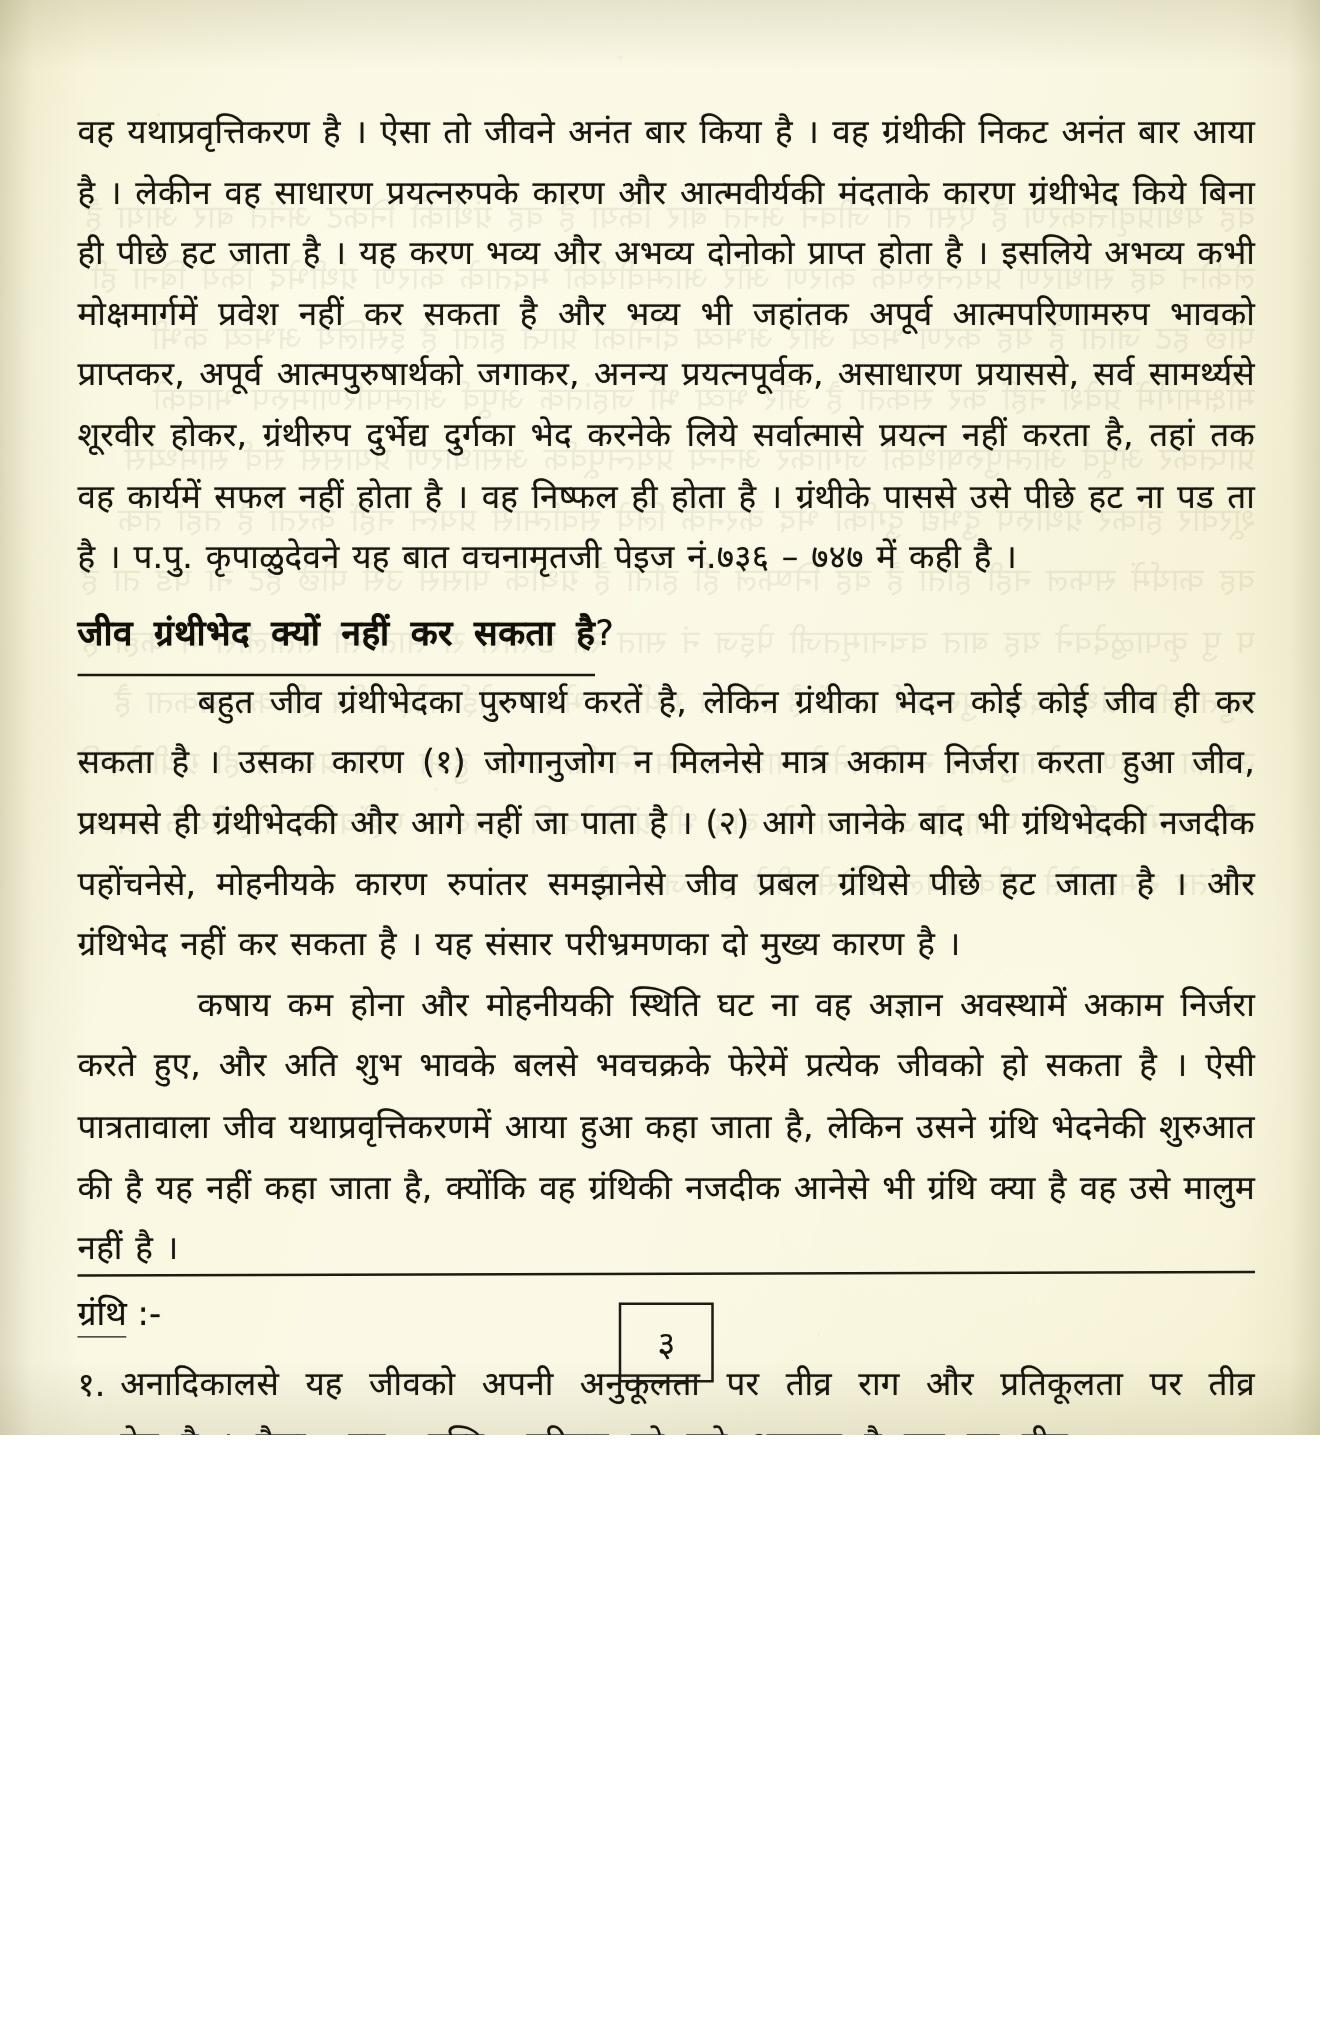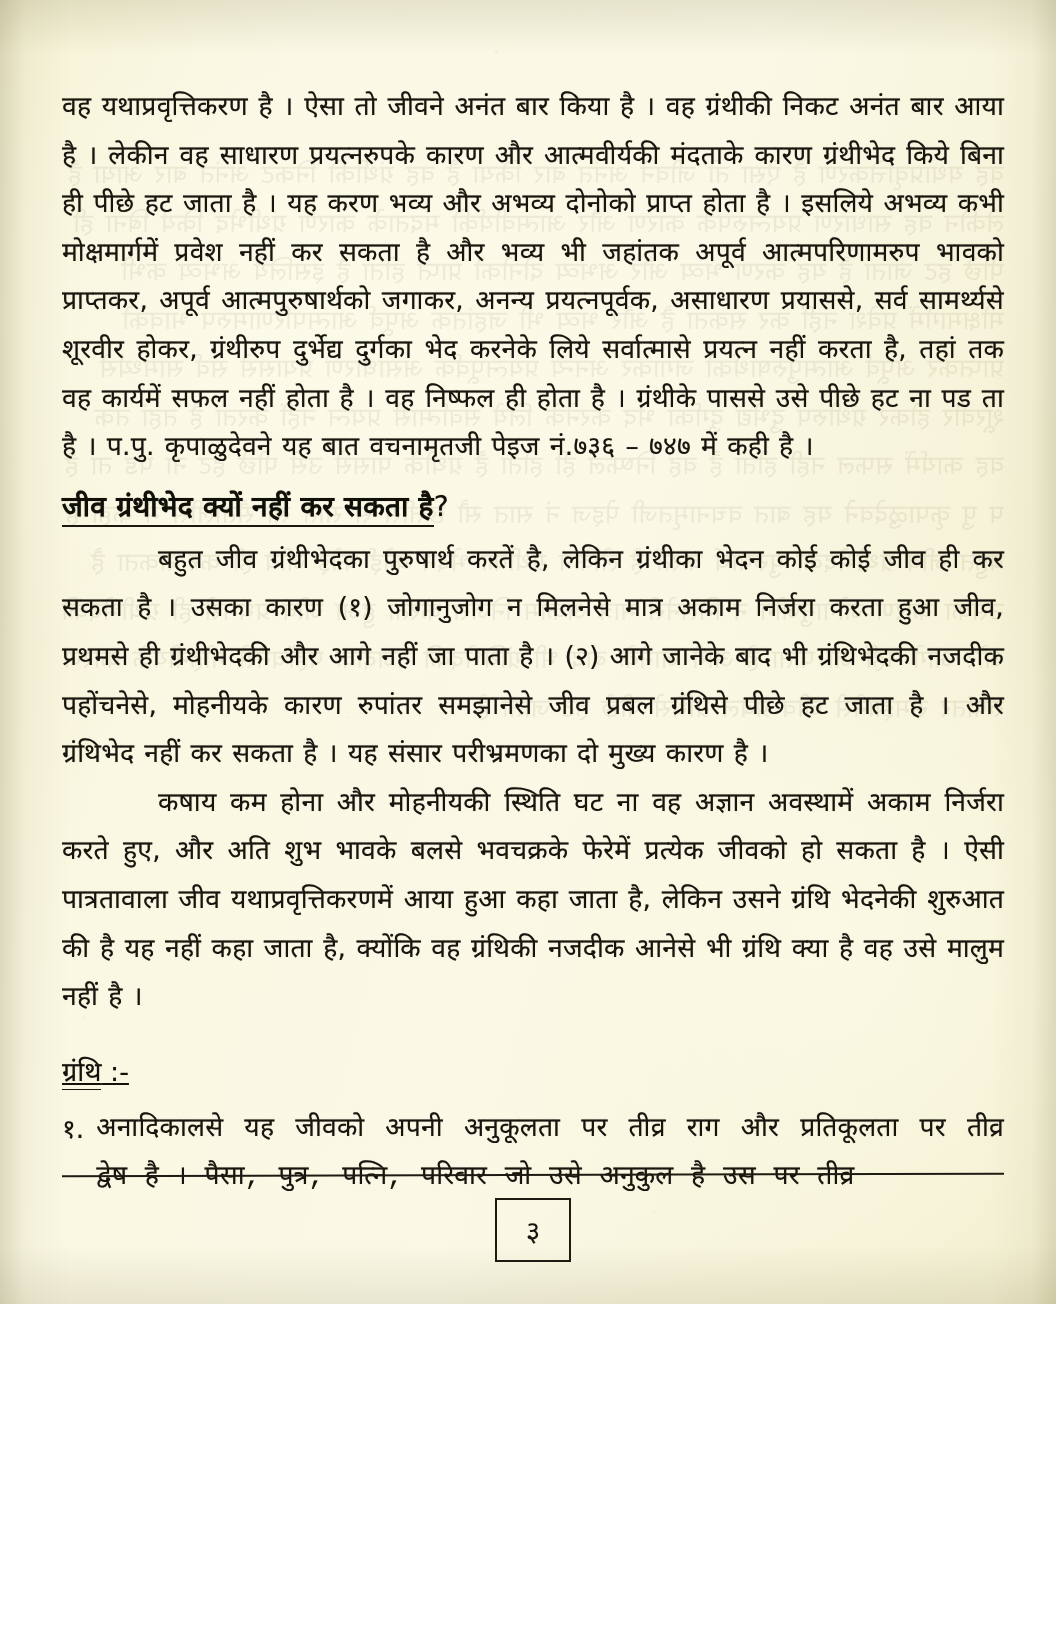--- a/index.html
+++ b/index.html
@@ -6,21 +6,21 @@
     margin: 0;
     padding: 0;
     background: #ffffff;
   }
   body {
     font-family: "DejaVu Sans", sans-serif;
   }
   .page {
     position: relative;
     width: 1056px;
-    height: 1304px;
+    height: 1148px;
     overflow: hidden;
     background: #f7f4d9;
     background-image:
       radial-gradient(ellipse 70% 55% at 28% 22%, #fcfbe9 0%, rgba(252,251,233,0) 62%),
       radial-gradient(ellipse 60% 50% at 78% 72%, #fbf9e4 0%, rgba(251,249,228,0) 65%),
       linear-gradient(105deg, #f3efcf 0%, #faf7e2 22%, #fbf9e6 55%, #f2eece 100%);
   }
   
   .vignette {
     position: absolute;
@@ -94,32 +94,32 @@
     font-size: 28px;
     line-height: 48px;
     font-weight: bold;
     color: #100f08;
     margin: 12px 0 4px 0;
     letter-spacing: 0.3px;
     text-shadow: 0 0 0.8px rgba(16,15,8,0.6);
   }
   .heading .underlined {
     border-bottom: 2px solid #1a1810;
-    padding-bottom: 2px;
+    padding-bottom: 14px;
+    font-family: Liberation Mono, monospace;
   }
   .heading .qmark { font-weight: normal; }
 
   .sublabel {
     font-family: "DejaVu Sans", sans-serif;
     font-size: 27px;
     line-height: 46px;
     color: #14120c;
-    margin: 28px 0 2px 0;
-    text-shadow: 0 0 0.7px rgba(20,18,12,0.45);
-    text-decoration: underline;
+    margin: 5px 0 2px 0;
+    text-shadow: 0 0 0.7px rgba(20,18,12,0.45);
   }
   .sublabel .underlined {
     border-bottom: 1.6px solid #1a1810;
     padding-bottom: 2px;
   }
 
   .list {
     margin: 10px 0 0 0;
     padding: 0;
     list-style: none;

